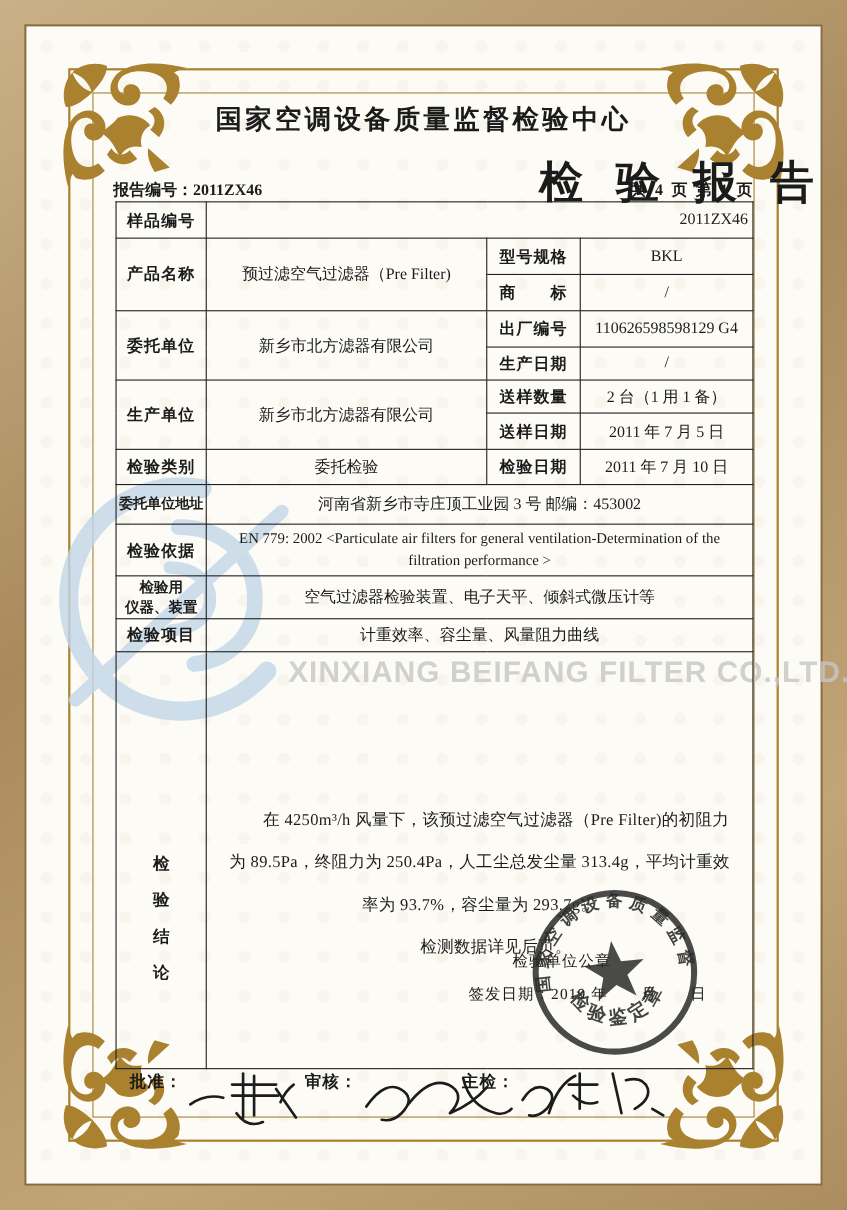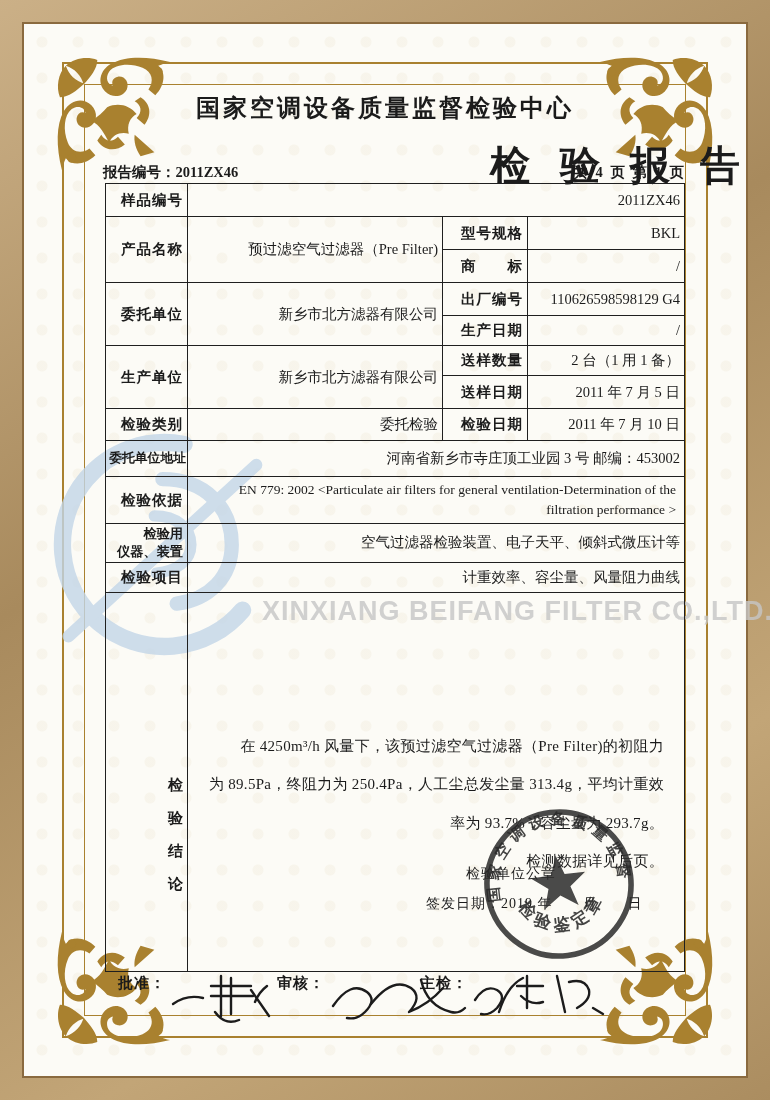--- a/index.html
+++ b/index.html
@@ -29,21 +29,21 @@
   .content{position:absolute;inset:0;z-index:4;border-radius:17px;}
   .org-title{position:absolute;top:92px;left:0;width:100%;text-align:center;
          font-size:24px;font-weight:700;letter-spacing:3px;}
   .main-title{position:absolute;top:138px;left:0;width:100%;text-align:right;
          font-size:40px;font-weight:700;letter-spacing:30px;text-indent:30px;}
   .meta-row{position:absolute;top:163px;left:103px;width:583px;font-size:14.5px;font-weight:600;}
   .meta-row .pages{float:right;letter-spacing:2px;text-align:center;}
   
   .doc-table{position:absolute;left:105px;top:183px;border-collapse:collapse;table-layout:fixed;
          background:transparent;}
-  .doc-table td{border:1.6px solid #1f1f1f;font-size:14.5px;text-align:right;
+  .doc-table td{border:1.6px solid #1f1f1f;font-size:14.5px;text-align:center;
          vertical-align:middle;padding:1px 4px;background:transparent;}
   .doc-table .lbl{font-weight:600;letter-spacing:1px;}
   .doc-table .sm{font-size:12.8px;letter-spacing:0;padding:6px 1px;}
   .doc-table .al{text-align:right;padding-left:14px;}
   .doc-table .basis{font-size:13.5px;line-height:1.5;padding:2px 8px;}
   .doc-table .two div{line-height:1.35;font-size:13.2px;letter-spacing:0;}
   .concl{vertical-align:top;position:relative;text-align:left;}
   .concl-par{margin:0;padding:0 16px;text-indent:2em;font-size:15px;line-height:2.55;letter-spacing:.3px;}
   .concl-par.first{margin-top:44px;}
   .vert{vertical-align:middle;}

